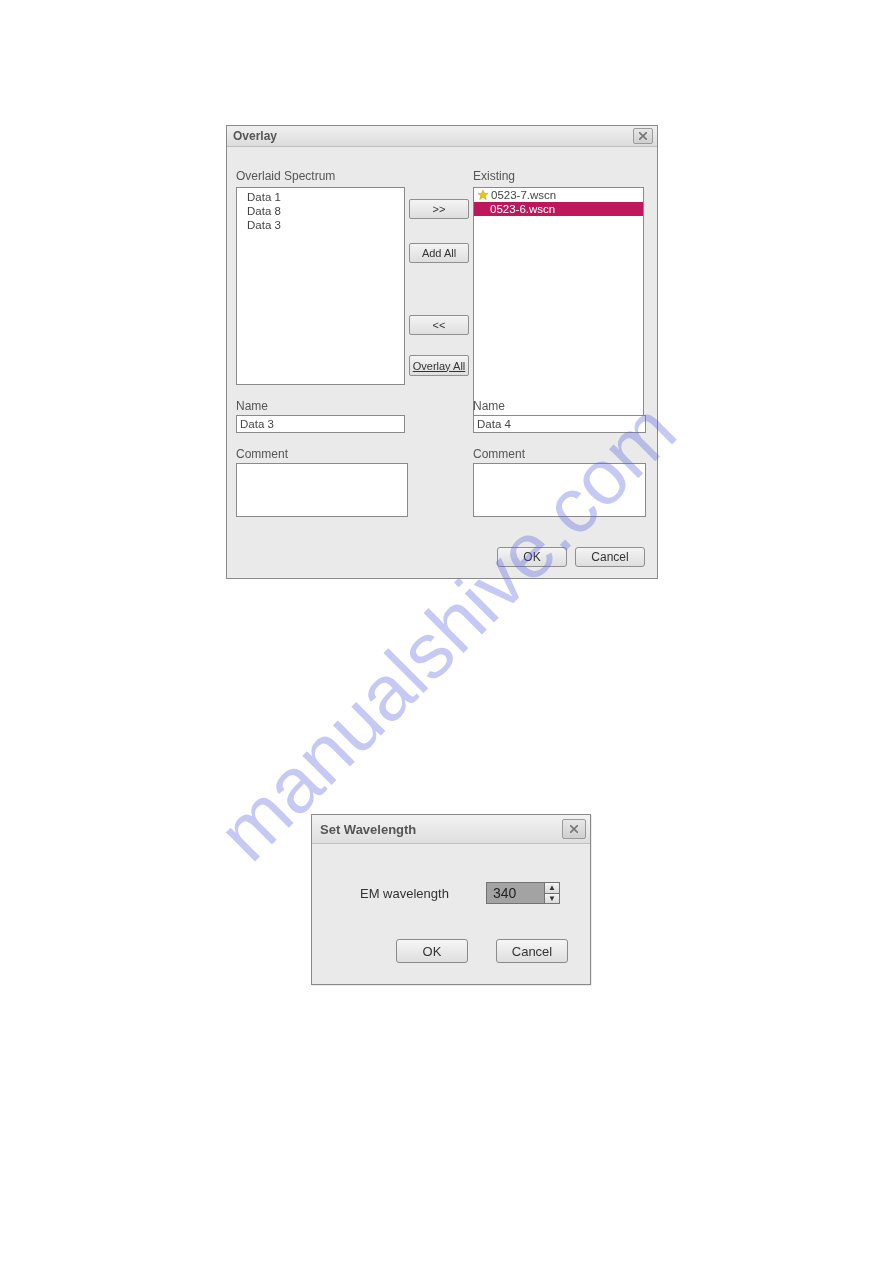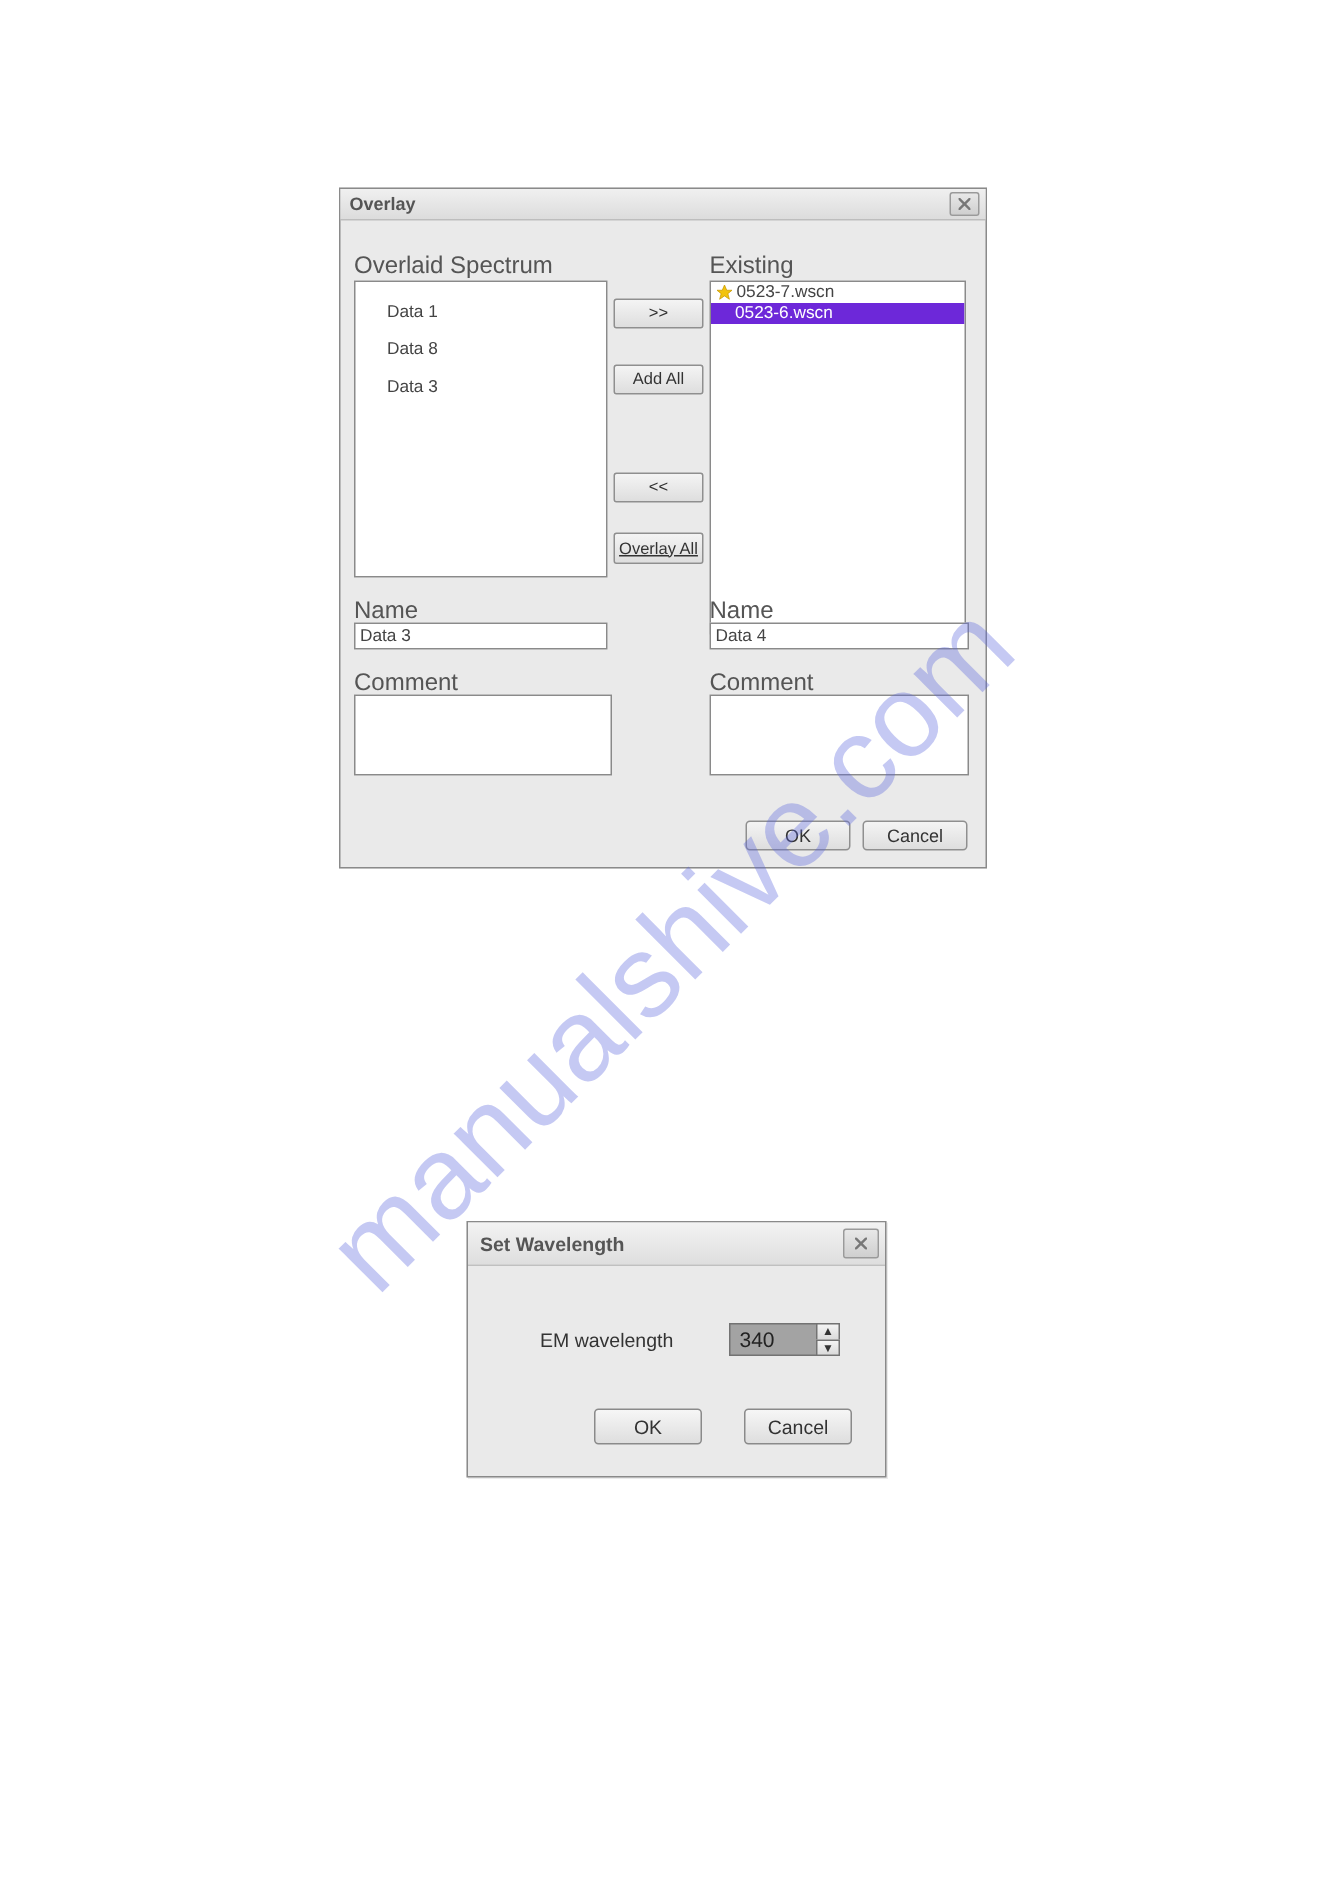--- a/index.html
+++ b/index.html
@@ -64,60 +64,60 @@
   .close-btn svg line { stroke: #777; stroke-width: 1.6; }
 
   .dlg-overlay .body {
     position: relative;
     padding: 10px 10px 10px 10px;
     height: calc(100% - 20px);
     box-sizing: border-box;
   }
 
   
-  .lbl { color: #555; font-size: 16px; }
+  .lbl { color: #555; font-size: 12px; }
   .lbl.pos { position: absolute; }
 
   
   .listbox {
     position: absolute;
     background: #ffffff;
     border: 1px solid #8a8a8a;
     box-sizing: border-box;
     overflow: hidden;
   }
   #overlaid-list {
     left: 9px; top: 40px;
     width: 169px; height: 198px;
     padding: 2px 10px;
     line-height: 14px;
     font-size: 11.5px;
     color: #444;
   }
-  #overlaid-list div { margin: 11px; }
+  #overlaid-list div { margin: 0; }
 
   #existing-list {
     left: 246px; top: 40px;
     width: 171px; height: 236px;
   }
   .ex-item {
     display: flex; align-items: center;
     height: 14px;
     padding: 0 2px;
     font-size: 11.5px;
     color: #444;
     line-height: 14px;
   }
   .ex-item .star-wrap {
     width: 14px; height: 14px;
     display: inline-flex; align-items: center; justify-content: center;
     margin-right: 1px;
   }
   .ex-item.selected {
-    background: #6d28d9;
+    background: #be185d;
     color: #fff;
   }
   .ex-item .indent { width: 14px; display: inline-block; }
 
   
   .mid-btn {
     position: absolute;
     left: 182px;
     width: 60px;
     height: 20px;

